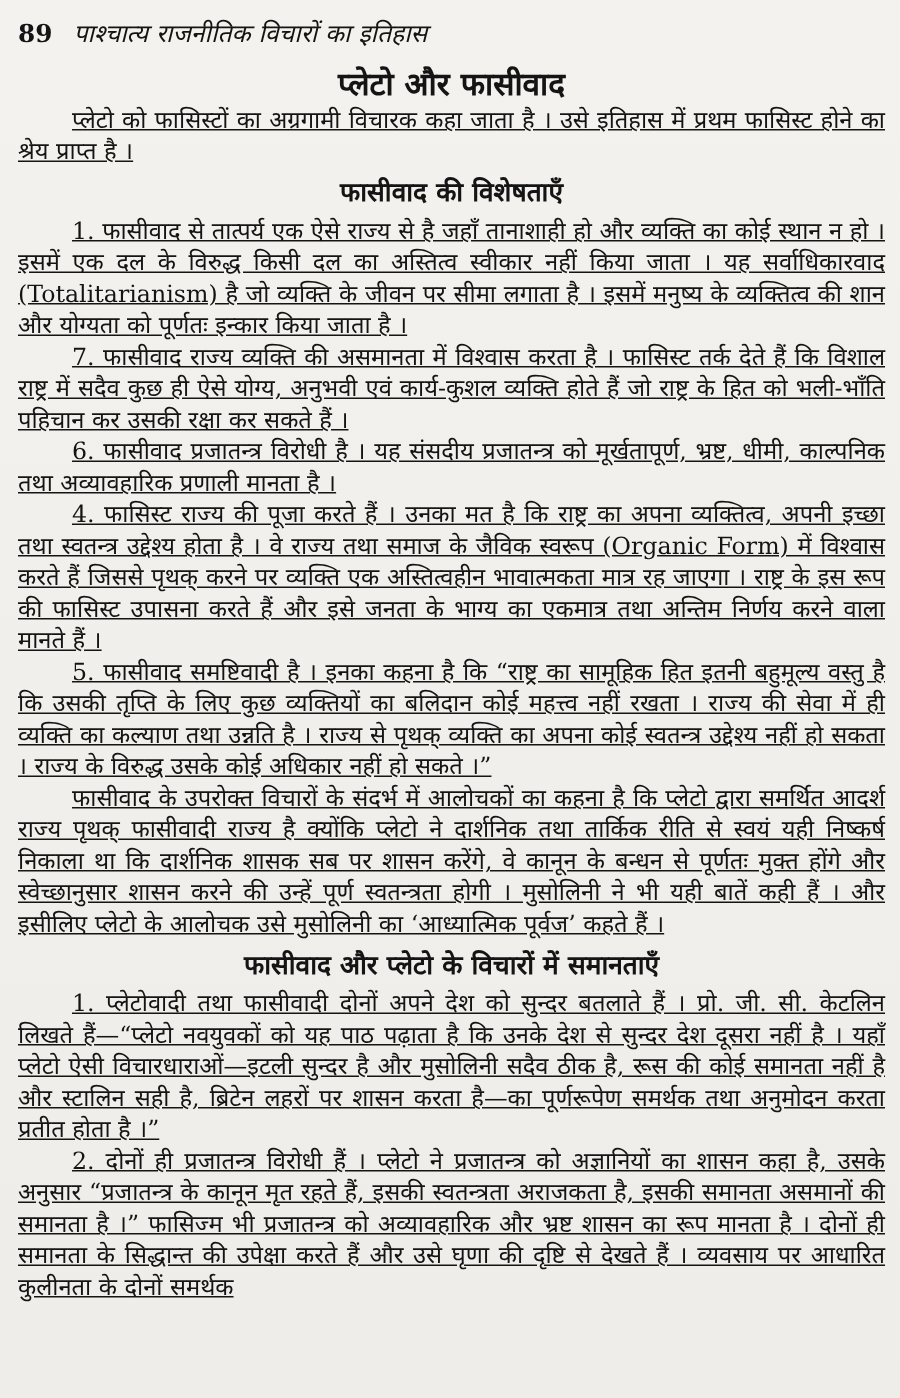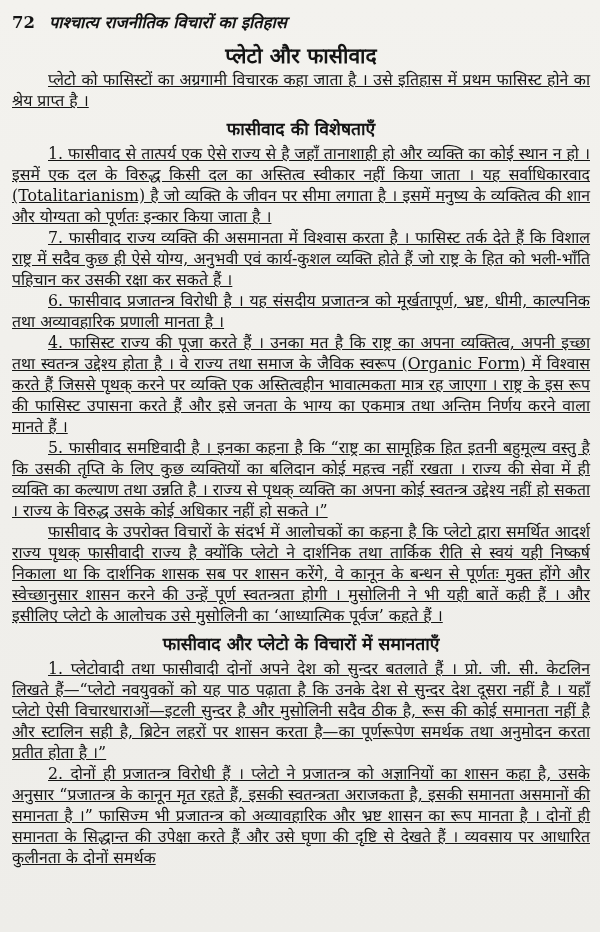--- a/index.html
+++ b/index.html
@@ -16,21 +16,21 @@
     overflow: hidden;
   }
   .running-header {
     display: flex;
     align-items: baseline;
     gap: 14px;
     margin: 2px 0 10px 0;
     font-size: 16.5px;
   }
   .page-number { font-weight: 600; font-style: normal; }
-  .book-title { font-weight: bold; font-style: italic; }
+  .book-title { font-weight: normal; font-style: italic; }
   p.body {
     margin: 0;
     font-size: 15.8px;
     line-height: 21px;
     text-align: justify;
   }
   p.indent { text-indent: 36px; text-decoration: underline; }
   sup.fnref { font-size: 10.5px; line-height: 0; }
   .chapter-title {
     margin: 9px 0 0 0;
@@ -53,21 +53,21 @@
     line-height: 23px;
     text-align: center;
   }
 </style>
 </head>
 <body>
 
 <div class="page">
 
   <div class="running-header">
-    <span class="page-number">72</span>
+    <span class="page-number">89</span>
     <span class="book-title">पाश्चात्य राजनीतिक विचारों का इतिहास</span>
   </div>
 
 
   <h1 class="chapter-title">प्लेटो और फासीवाद</h1>
 
   <p class="body indent">प्लेटो को फासिस्टों का अग्रगामी विचारक कहा जाता है । उसे इतिहास में प्रथम फासिस्ट होने का श्रेय प्राप्त है ।</p>
 
   <h3 class="section-heading">फासीवाद की विशेषताएँ</h3>
 

